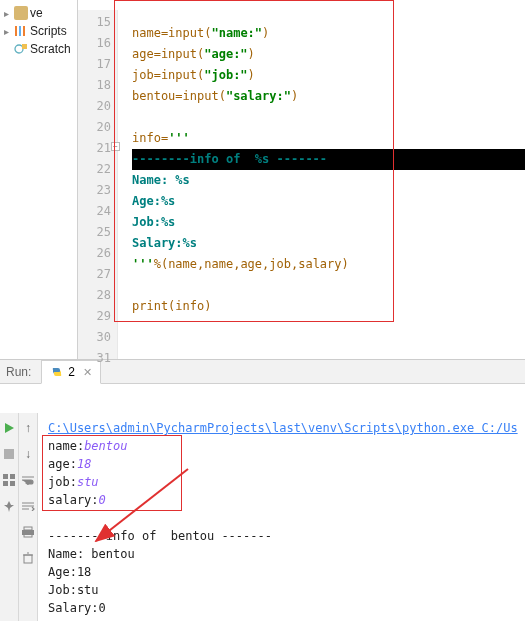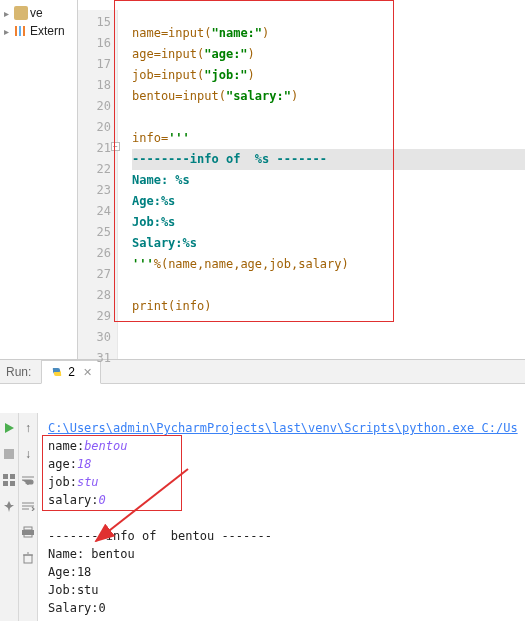--- a/index.html
+++ b/index.html
@@ -10,21 +10,21 @@
 .tree-item .arrow { width: 10px; color: #888; font-size: 10px; }
 .tree-item .ico { width: 14px; height: 14px; margin-right: 2px; display: inline-flex; align-items: center; justify-content: center; }
 .folder-ico { background: #d8b770; border-radius: 2px; }
 .ext-ico svg, .scr-ico svg { display: block; }
 .editor { flex: 1; display: flex; position: relative; background: #fff; }
 .gutter { width: 40px; background: #f2f2f2; border-right: 1px solid #e8e8e8; text-align: right; padding-right: 6px; color: #aaa; font-family: "Consolas", monospace; font-size: 12px; line-height: 21px; padding-top: 2px; margin-top: 10px; }
 .gutter .ln { height: 21px; position: relative; }
 .gutter .collapse-mark { position: absolute; right: -9px; top: 4px; width: 9px; height: 9px; border: 1px solid #bbb; background: #fff; font-size: 8px; line-height: 7px; text-align: center; color: #888; }
 .code { flex: 1; font-family: "Consolas", monospace; font-size: 12px; line-height: 21px; padding-top: 2px; padding-left: 14px; position: relative; }
 .code .line { height: 21px; white-space: pre; }
-.hl-line { background: #e5e5e5; }
+.hl-line { background: #000000; }
 .str { color: #008000; font-weight: bold; }
 .tpl { color: #008080; font-weight: bold; }
 .plain { color: #a16207; }
 .red-box-1 { position: absolute; border: 1px solid #e03030; pointer-events: none; }
 .bottom-pane { height: 261px; display: flex; flex-direction: column; gap: 29px; }
 .run-header { height: 26px; background: #f2f2f2; border-bottom: 1px solid #d0d0d0; display: flex; align-items: center; }
 .run-label { color: #666; font-size: 12px; padding: 0 6px; }
 .run-tab { display: flex; align-items: center; padding: 4px 8px; background: #fff; border: 1px solid #d0d0d0; border-bottom: 1px solid #fff; margin-bottom: -1px; margin-left: 4px; }
 .run-tab .py-ico { width: 14px; height: 14px; margin-right: 4px; }
 .run-tab .close-x { color: #999; margin-left: 8px; font-size: 11px; }
@@ -51,21 +51,31 @@
     </div>
     <div class="tree-item">
       <span class="arrow">▸</span>
       <span class="ico ext-ico">
         <svg width="14" height="14">
             <rect x="1" y="2" width="2" height="10" fill="#f08030"></rect>
             <rect x="5" y="2" width="2" height="10" fill="#60b0f0"></rect>
             <rect x="9" y="2" width="2" height="10" fill="#f08030"></rect>
           </svg>
       </span>
-      <span>Extern</span>
+      <span>Scripts</span>
+    </div>
+    <div class="tree-item">
+      <span class="arrow"> </span>
+      <span class="ico scr-ico">
+        <svg width="14" height="14">
+            <circle cx="5" cy="7" r="4" fill="none" stroke="#60b0c0" stroke-width="1.3"></circle>
+            <rect x="8" y="2" width="5" height="5" fill="#f0c050"></rect>
+          </svg>
+      </span>
+      <span>Scratch</span>
     </div>
   </div>
 
   <div class="editor">
     <div class="gutter">
       <div class="ln">15</div>
       <div class="ln">16</div>
       <div class="ln">17</div>
       <div class="ln">18</div>
       <div class="ln">20</div>

